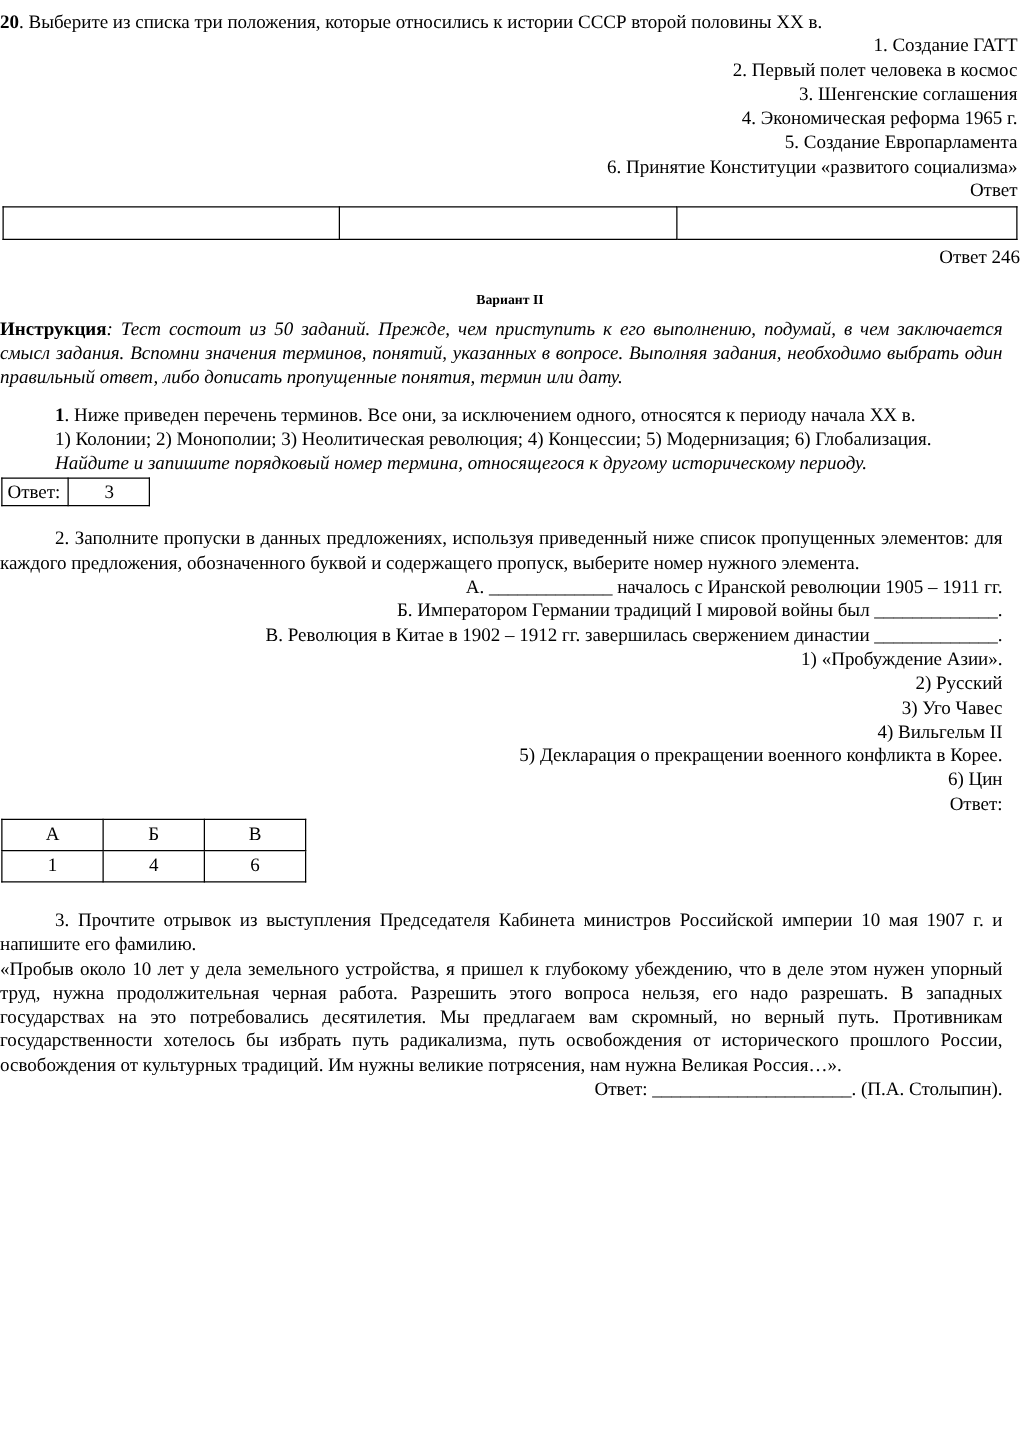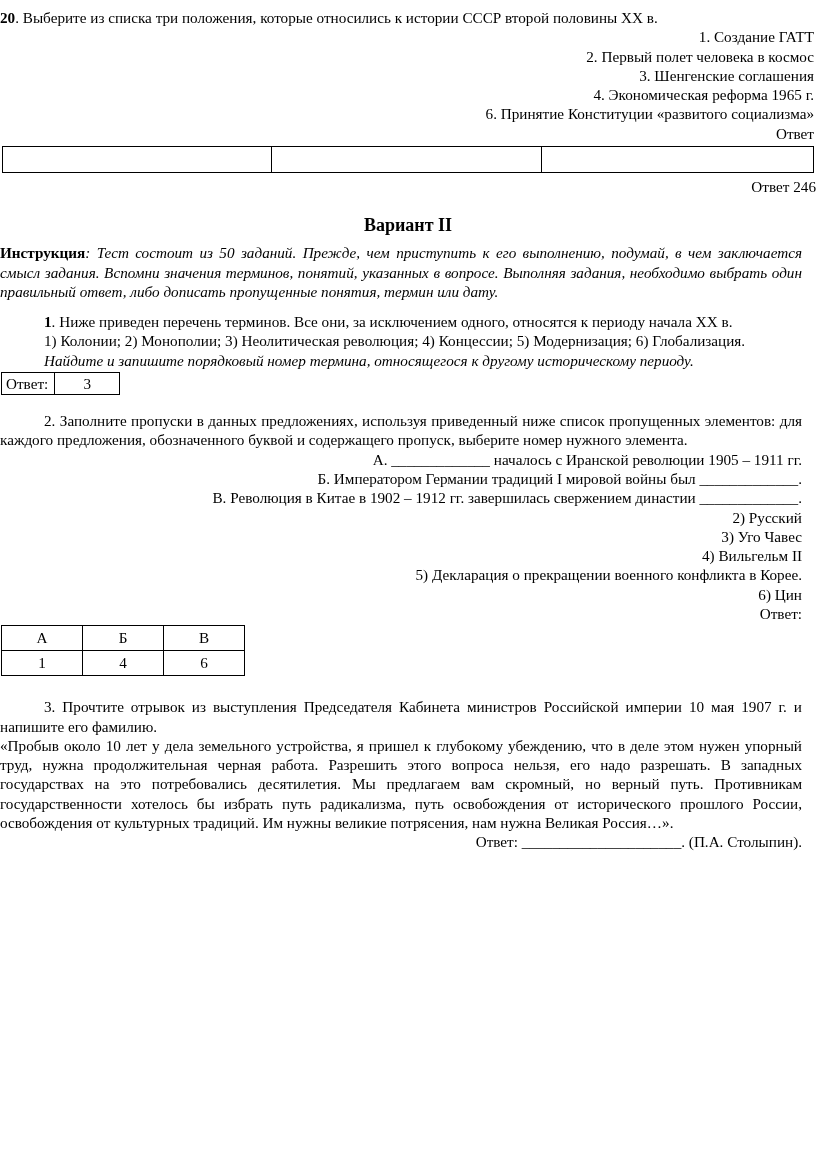--- a/index.html
+++ b/index.html
@@ -94,21 +94,21 @@
     padding: 0 6px 0 4px;
   }
 
   .spacer-sm { height: 11px; }
   .spacer-md { height: 16px; }
   .spacer-lg { height: 21px; }
 
   .variant-title {
     text-align: center;
     font-weight: bold;
-    font-size: 18px;
+    font-size: 11px;
     margin-top: 18px;
   }
   .instr {
     margin-top: 6px;
     text-align: justify;
     text-align-last: left;
     font-style: italic;
   }
   .instr b { font-style: normal; }
 </style>
@@ -116,20 +116,21 @@
 <body>
 
 <div class="page">
 
   <div class="q20">
     <p class="first"><span class="bold">20</span>. <span>Выберите из списка три положения, которые относились к истории СССР второй половины XX в.</span></p>
     <p>1. Создание ГАТТ</p>
     <p>2. Первый полет человека в космос</p>
     <p>3. Шенгенские соглашения</p>
     <p>4. Экономическая реформа 1965 г.</p>
+    <p>5. Создание Европарламента</p>
     <p>6. Принятие Конституции «развитого социализма»</p>
     <p>Ответ</p>
   </div>
 
   <table class="tbl-wide">
     <tbody>
         <tr>
       <td style="width:33.2%"></td>
       <td style="width:33.2%"></td>
       <td style="width:33.6%"></td>
@@ -158,20 +159,21 @@
       </tr>
     </tbody>
       </table>
 
     <div class="spacer-md"></div>
 
     <p class="just ind"><span>2.</span> <span>Заполните пропуски в данных предложениях, используя приведенный ниже список пропущенных элементов: для каждого предложения, обозначенного буквой и содержащего пропуск, выберите номер нужного элемента.</span></p>
     <p class="ind">А. _____________ началось с Иранской революции 1905 – 1911 гг.</p>
     <p class="ind">Б. Императором Германии традиций I мировой войны был _____________.</p>
     <p class="ind">В. Революция в Китае в 1902 – 1912 гг. завершилась свержением династии _____________.</p>
+    <p class="ind">1) «Пробуждение Азии».</p>
     <p class="ind">2) Русский</p>
     <p class="ind">3) Уго Чавес</p>
     <p class="ind">4) Вильгельм II</p>
     <p class="ind">5) Декларация о прекращении военного конфликта в Корее.</p>
     <p class="ind">6) Цин</p>
     <p>Ответ:</p>
 
     <table class="tbl-answer3">
       <tbody>
           <tr>

